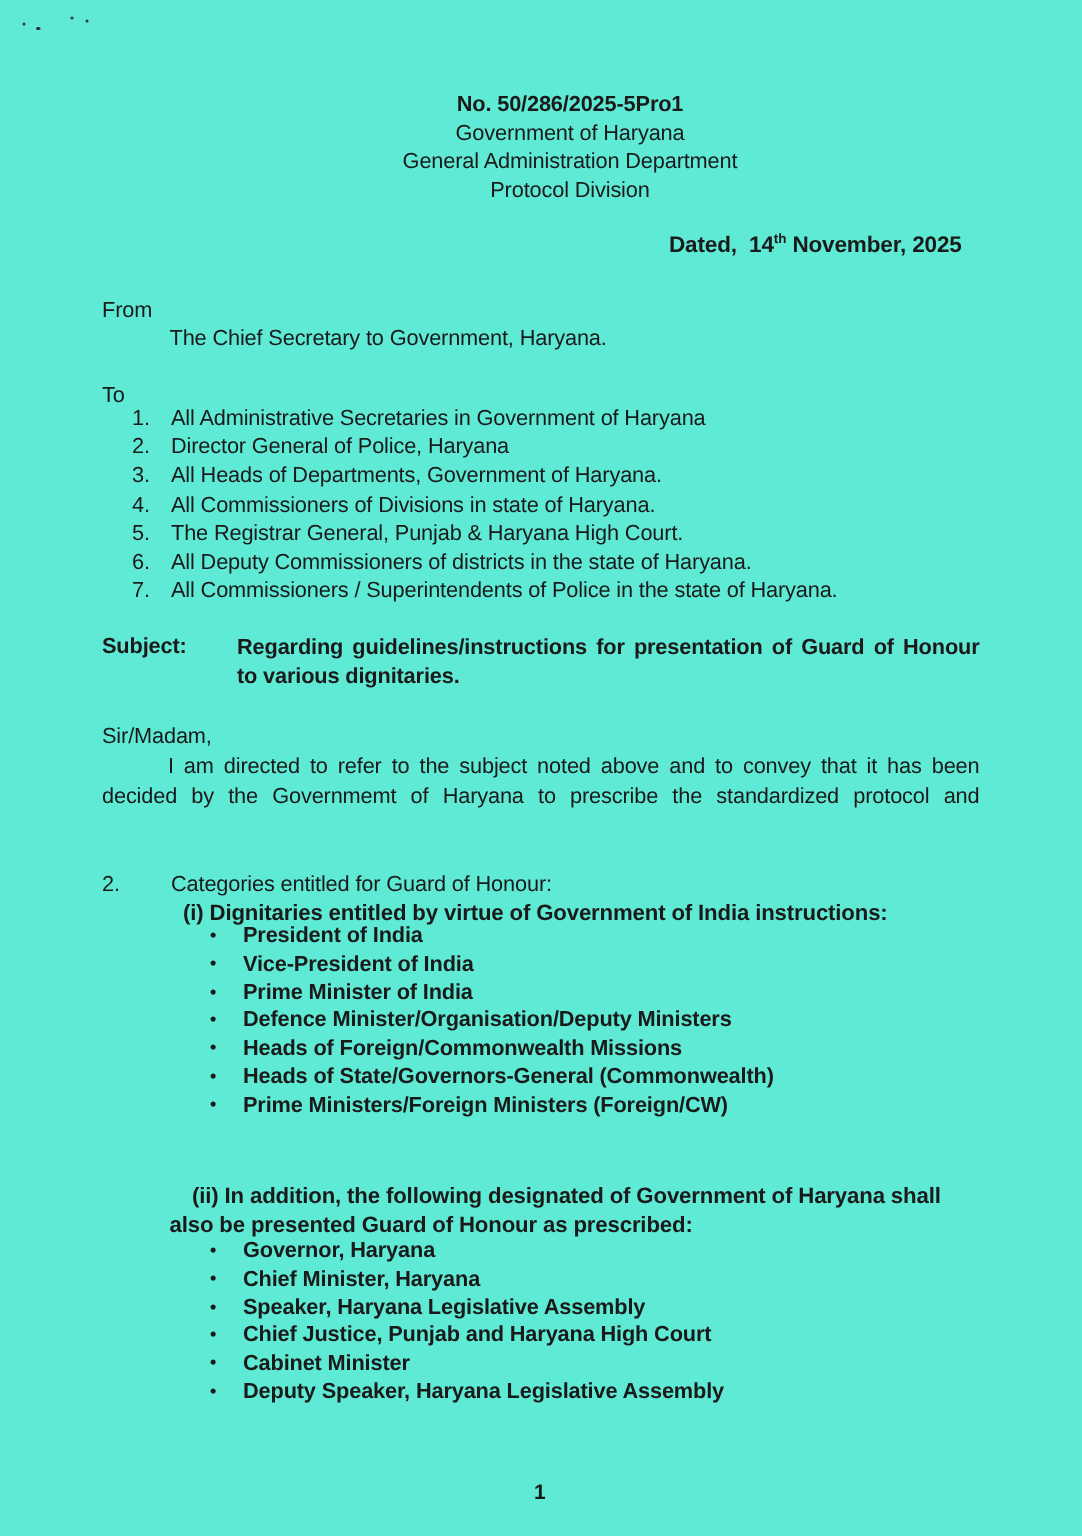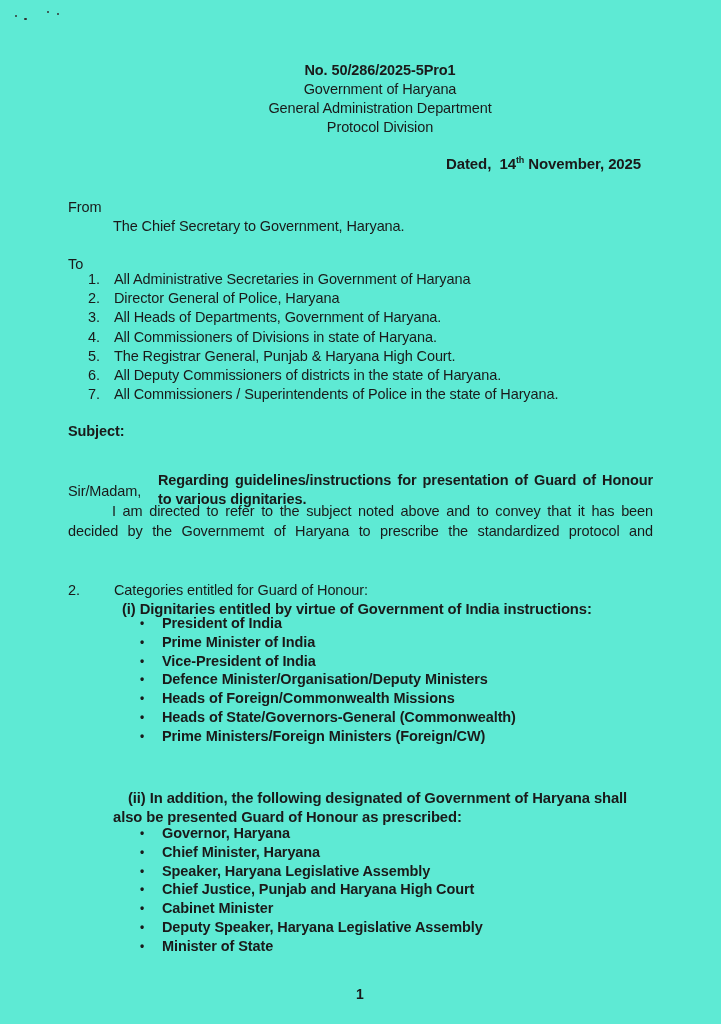--- a/index.html
+++ b/index.html
@@ -65,21 +65,20 @@
       position: absolute;
       left: 0; top: 0;
     }
     .subject .text {
       position: absolute;
       left: 90px; top: 0;
       width: 495px;
       line-height: 19px;
       text-align: justify;
       text-align-last: left;
-      margin-top: 48px;
     }
     .salutation { left: 68px; top: 483px; }
     .para {
       position: absolute;
       left: 68px; top: 502px;
       width: 585px;
       line-height: 19.5px;
       text-align: justify;
     }
     .para .indent { display: inline-block; width: 44px; }
@@ -159,35 +158,34 @@
     <span class="line"><span class="indent"></span><span>I am directed to refer to the subject noted above and to convey that it has been</span></span>
     <span class="line">decided by the Governmemt of Haryana to prescribe the standardized protocol and</span>
   </div>
 
   <div class="abs" style="left:68px;top:582px;">2.</div>
   <div class="abs" style="left:114px;top:582px;">Categories entitled for Guard of Honour:</div>
   <div class="abs bold" style="left:122px;top:601px;font-size:14.8px;">(i) Dignitaries entitled by virtue of Government of India instructions:</div>
 
   <ul class="bullets" style="left:140px;top:614px;">
     <li><span class="dot">•</span><span>President of India</span></li>
+    <li><span class="dot">•</span><span>Vice-President of India</span></li>
     <li><span class="dot">•</span><span>Prime Minister of India</span></li>
-    <li><span class="dot">•</span><span>Vice-President of India</span></li>
     <li><span class="dot">•</span><span>Defence Minister/Organisation/Deputy Ministers</span></li>
     <li><span class="dot">•</span><span>Heads of Foreign/Commonwealth Missions</span></li>
     <li><span class="dot">•</span><span>Heads of State/Governors-General (Commonwealth)</span></li>
     <li><span class="dot">•</span><span>Prime Ministers/Foreign Ministers (Foreign/CW)</span></li>
   </ul>
 
   <div class="abs bold" style="left:128px;top:790px;font-size:14.8px;">(ii) In addition, the following designated of Government of Haryana shall</div>
   <div class="abs bold" style="left:113px;top:809px;font-size:14.8px;">also be presented Guard of Honour as prescribed:</div>
 
   <ul class="bullets" style="left:140px;top:824px;">
     <li><span class="dot">•</span><span>Governor, Haryana</span></li>
     <li><span class="dot">•</span><span>Chief Minister, Haryana</span></li>
     <li><span class="dot">•</span><span>Speaker, Haryana Legislative Assembly</span></li>
     <li><span class="dot">•</span><span>Chief Justice, Punjab and Haryana High Court</span></li>
     <li><span class="dot">•</span><span>Cabinet Minister</span></li>
     <li><span class="dot">•</span><span>Deputy Speaker, Haryana Legislative Assembly</span></li>
-    <li><span class="dot">•</span><span>Minister of State</span></li>
   </ul>
 
   <div class="page-no">1</div>
 </div>
 
 </body></html>

